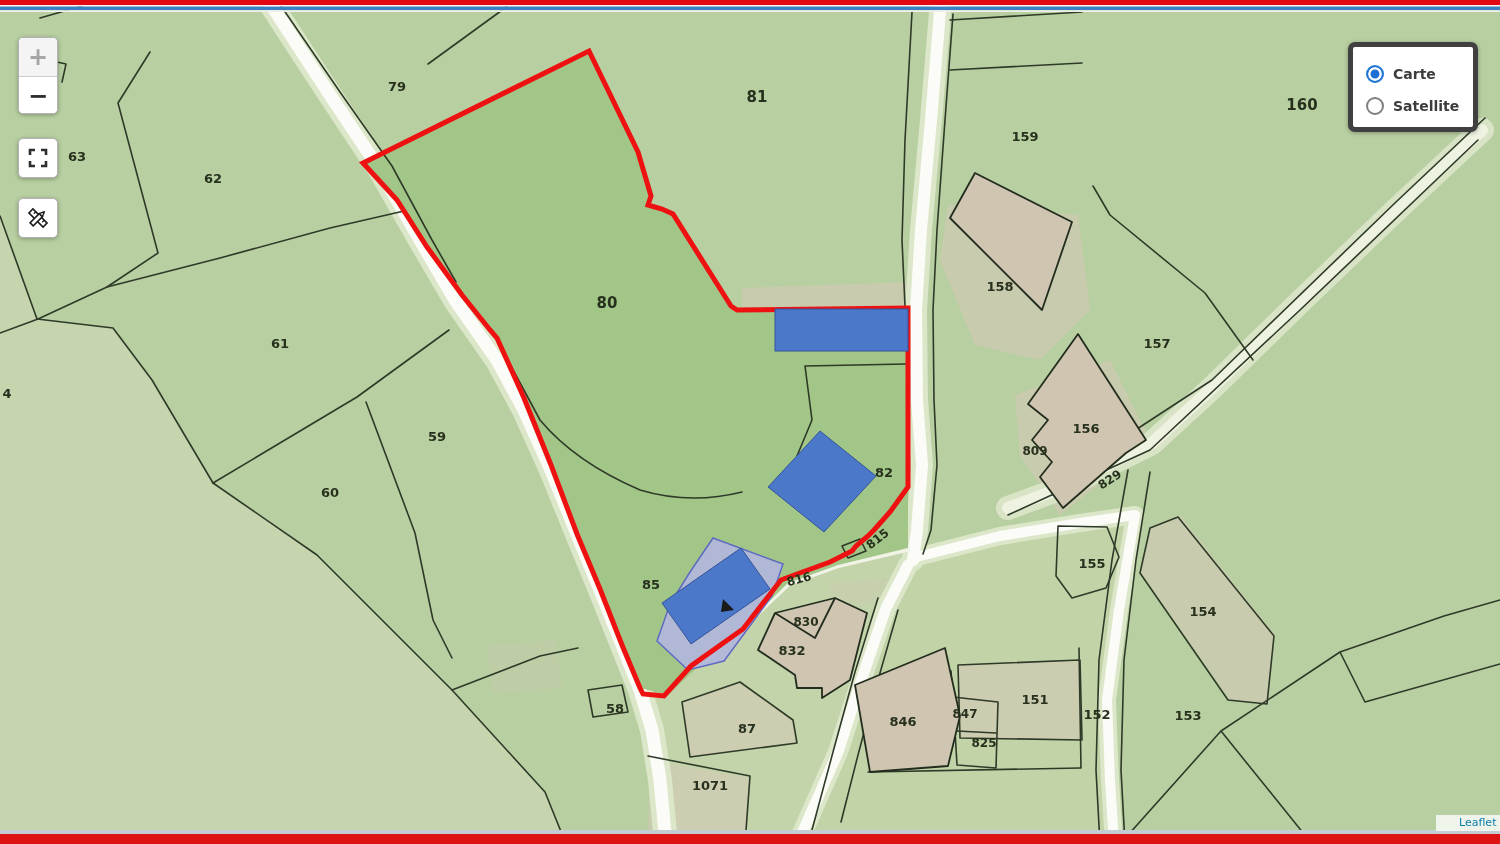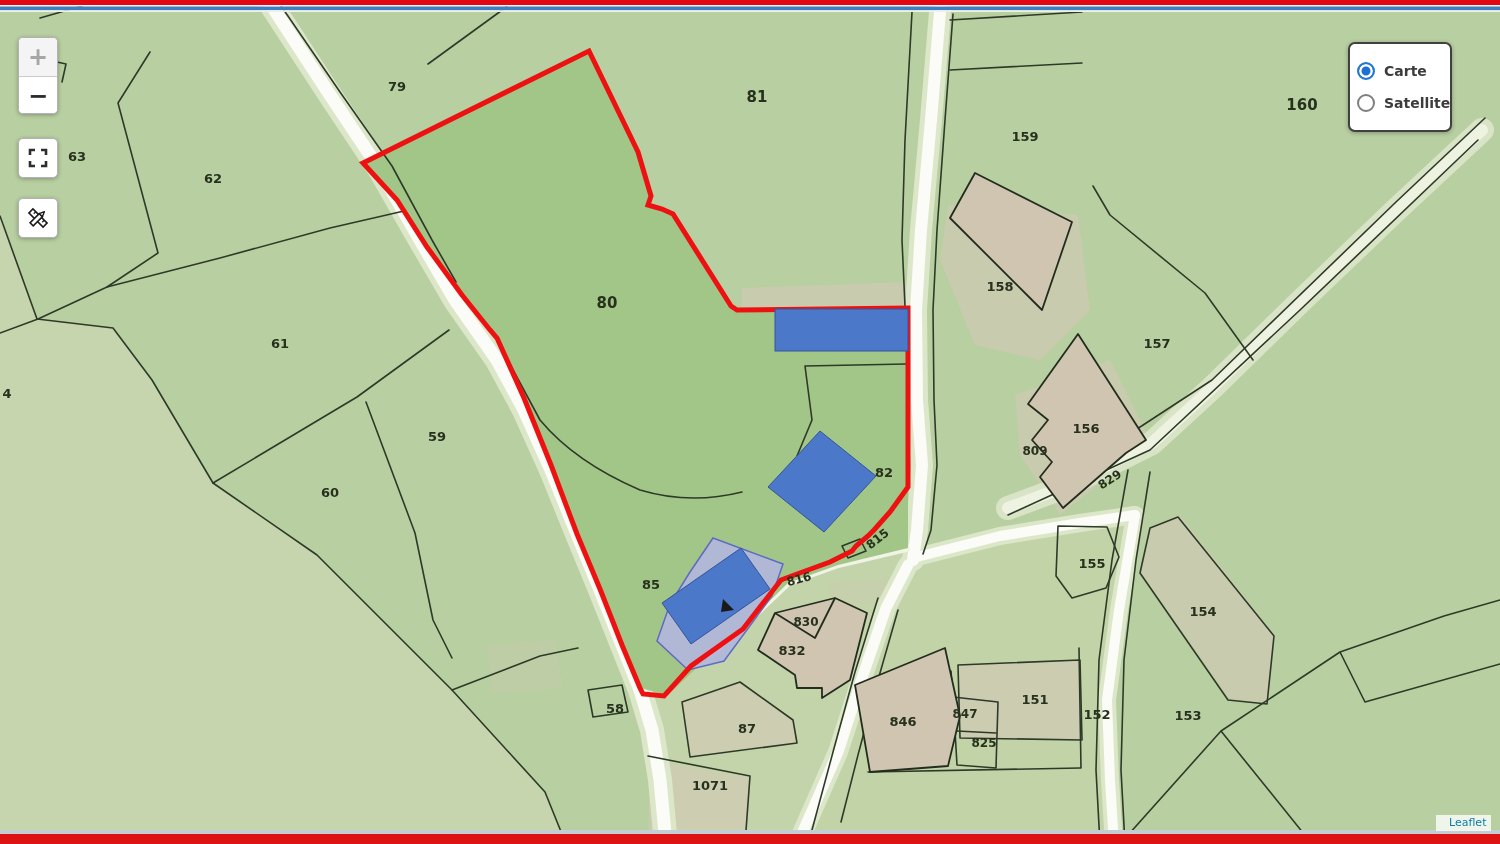--- a/index.html
+++ b/index.html
@@ -7,26 +7,26 @@
   #mapsvg{position:absolute;left:0;top:0;}
   .parcel-label{font-family:"DejaVu Sans",sans-serif;font-weight:700;fill:#27311d;}
   
   .ctl{position:absolute;box-sizing:border-box;background:#fff;border:1px solid #b3b3b3;border-radius:5px;box-shadow:0 1px 4px rgba(0,0,0,.3);}
   #zoomctl{left:18px;top:37px;width:40px;height:77px;padding:0;overflow:hidden;}
   .zoombtn{width:100%;height:38px;display:flex;align-items:center;justify-content:center;font-size:24px;font-weight:700;cursor:pointer;}
   #zoomin{background:#f4f4f4;color:#a6a6a6;border-bottom:1px solid #ccc;}
   #zoomout{background:#fff;color:#2b2b2b;}
   #fsbtn{left:18px;top:138px;width:40px;height:40px;display:flex;align-items:center;justify-content:center;cursor:pointer;}
   #measurebtn{left:18px;top:198px;width:40px;height:40px;display:flex;align-items:center;justify-content:center;cursor:pointer;}
-  #layerctl{left:1348px;top:42px;width:104px;height:90px;border-radius:7px;border:2px solid #404040;padding:14px 0 0 7px;}
+  #layerctl{left:1348px;top:42px;width:130px;height:90px;border-radius:7px;border:5px solid #404040;padding:14px 0 0 13px;}
   .layerrow{display:flex;align-items:center;gap:9px;height:26px;cursor:pointer;margin-bottom:6px;}
   .radio{width:14px;height:14px;border:2px solid #7f7f7f;border-radius:50%;background:#fff;flex:0 0 auto;}
   .radio.on{border-color:#2277d2;background:#1e6fd2;box-shadow:inset 0 0 0 2.5px #fff;}
   .layerlabel{font-size:14px;font-weight:700;color:#3c3c3c;}
-  #attrib{position:absolute;left:1436px;top:815px;background:rgba(255,255,255,.78);padding:1px 5px 2px 13px;font-size:11px;color:#0b7cad;cursor:pointer;}
+  #attrib{position:absolute;left:1436px;top:815px;background:rgba(255,255,255,.78);padding:1px 5px 2px 23px;font-size:11px;color:#0b7cad;cursor:pointer;}
 </style>
 </head>
 <body>
 
 <div id="stage">
 
 <svg id="mapsvg" width="1500" height="844" viewBox="0 0 1500 844">
 
   <rect x="0" y="0" width="1500" height="844" fill="#b8cfa1"></rect>
 

